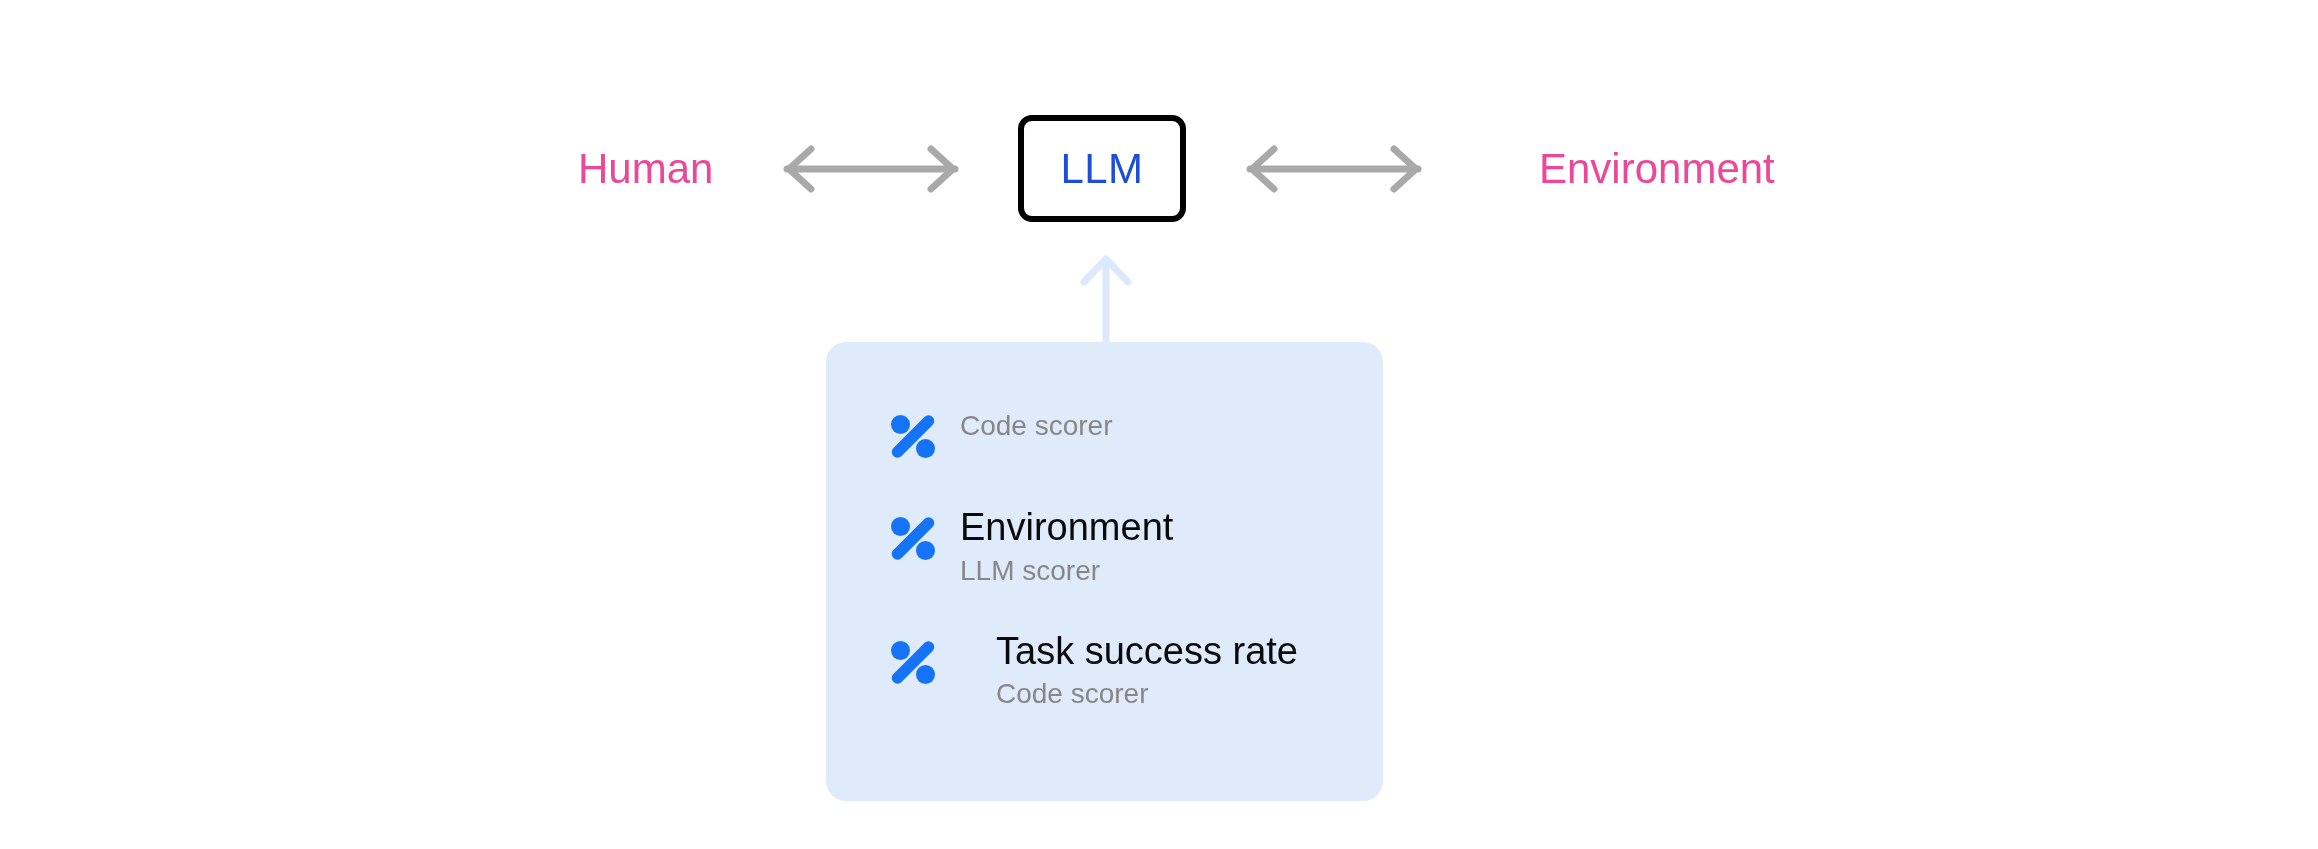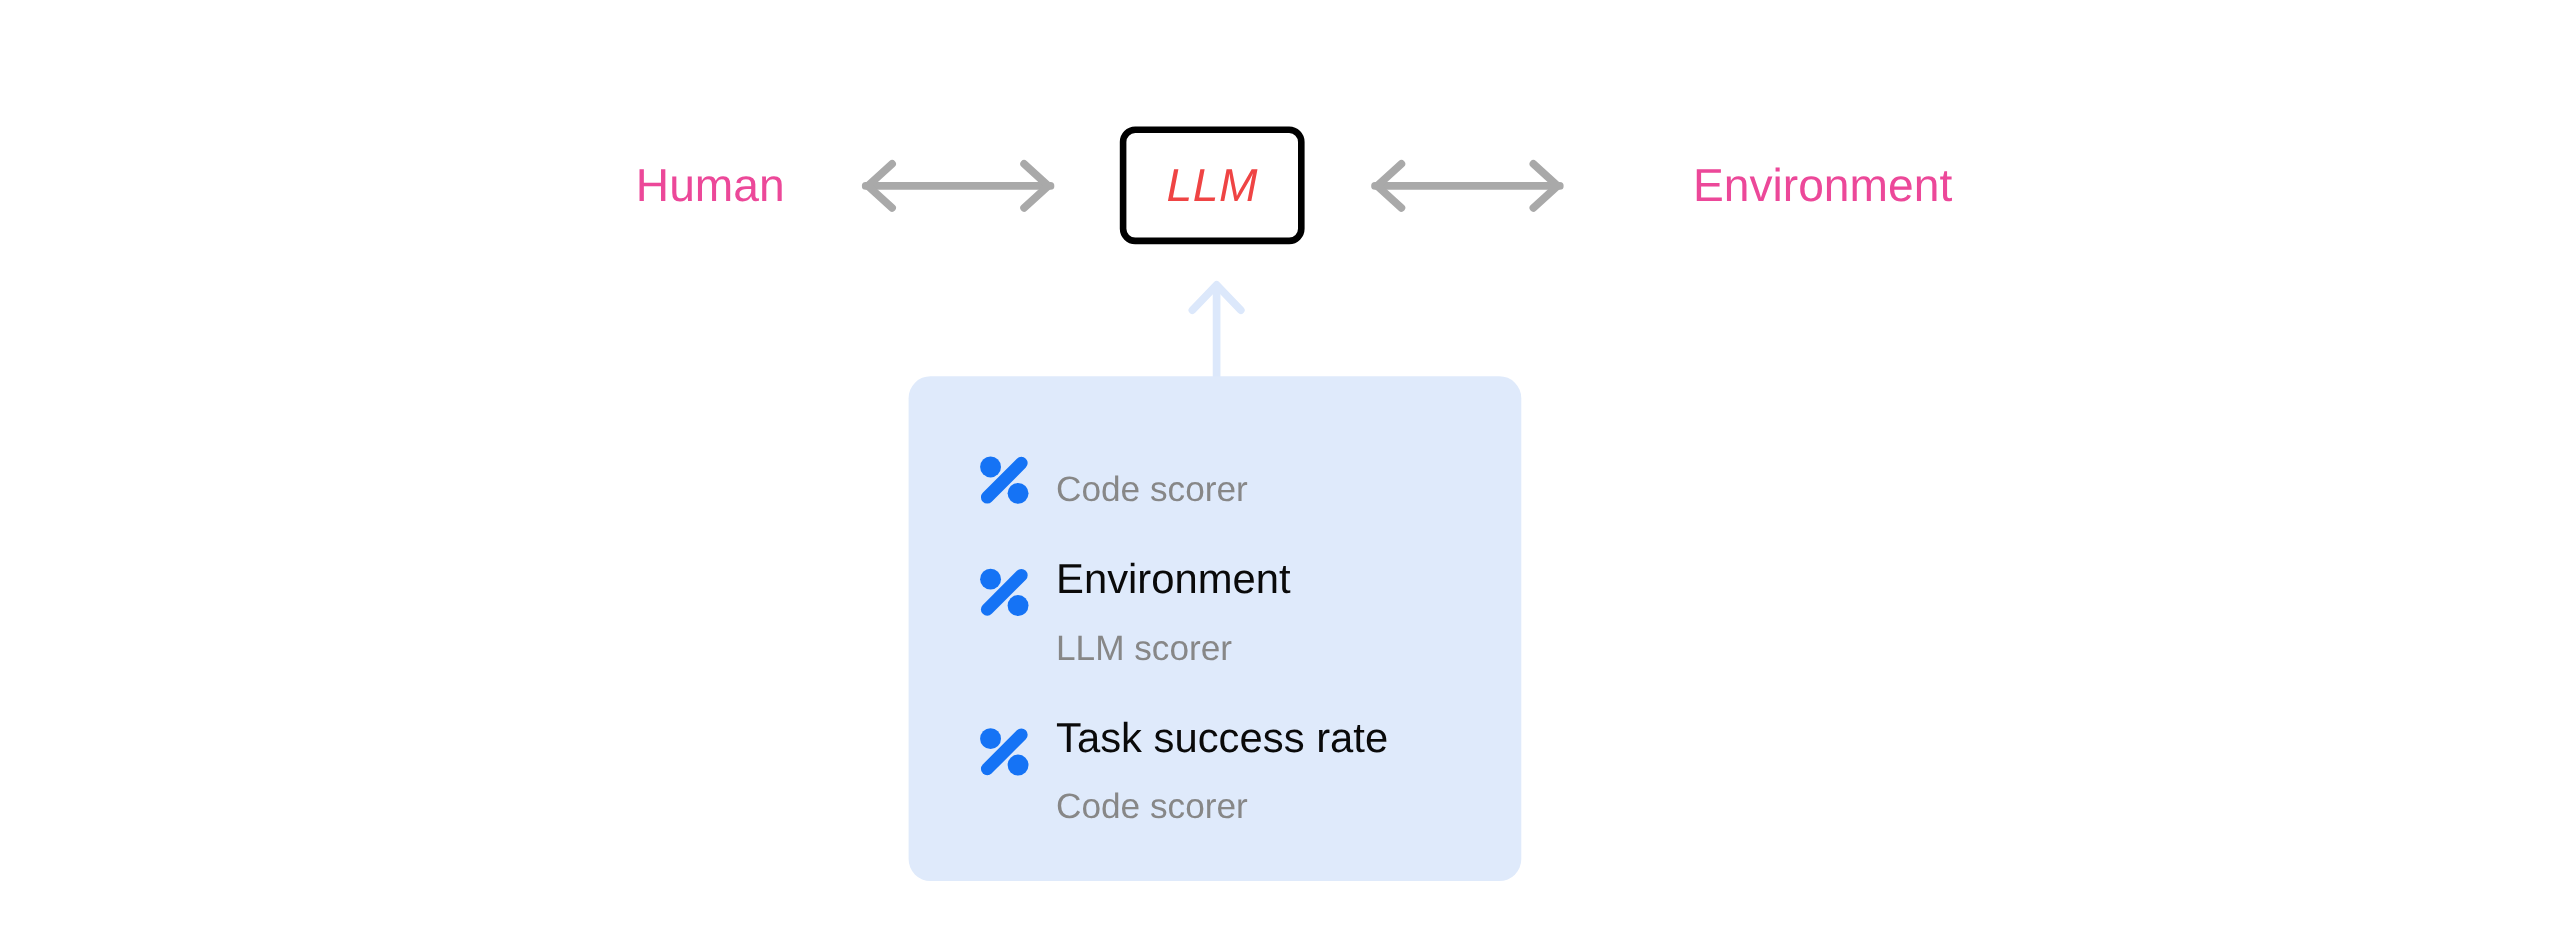--- a/index.html
+++ b/index.html
@@ -42,23 +42,22 @@
     border-radius: 14px;
     background: #ffffff;
     box-sizing: border-box;
     display: flex;
     align-items: center;
     justify-content: center;
   }
   .llm-box .llm-text {
     font-size: 42px;
     line-height: 1;
-    color: #ef4444;
+    color: #1d4ed8;
     letter-spacing: 0.5px;
-    font-style: italic;
   }
 
   .dbl-arrow {
     position: absolute;
     top: 143px;
     width: 180px;
     height: 52px;
   }
   #arrow-human-llm { left: 781px; }
   #arrow-llm-env   { left: 1244px; }
@@ -81,41 +80,41 @@
     background: #DFEAFB;
     border-radius: 20px;
     box-sizing: border-box;
     padding: 62px 0 0 59px;
   }
   .scorer-row {
     display: flex;
     align-items: flex-start;
     margin-bottom: 42px;
   }
-  .scorer-row:last-child { margin-bottom: 0; }
+  .scorer-row:last-child { margin-bottom: 0; gap: 36px; }
 
   .scorer-icon {
     width: 56px;
     height: 56px;
     flex: 0 0 56px;
     margin-top: 4px;
     margin-right: 19px;
   }
   .scorer-texts { display: block; }
   .scorer-title {
     font-size: 38px;
     line-height: 1.12;
     color: #0a0a0a;
     white-space: nowrap;
   }
   .scorer-sub {
-    font-size: 32px;
+    font-size: 28px;
     line-height: 1.25;
     color: #878787;
-    margin-top: 20px;
+    margin-top: 4px;
     white-space: nowrap;
   }
 </style>
 </head>
 <body>
 
 <div class="stage">
 
   <div class="node-label" id="human-label">Human</div>
 

